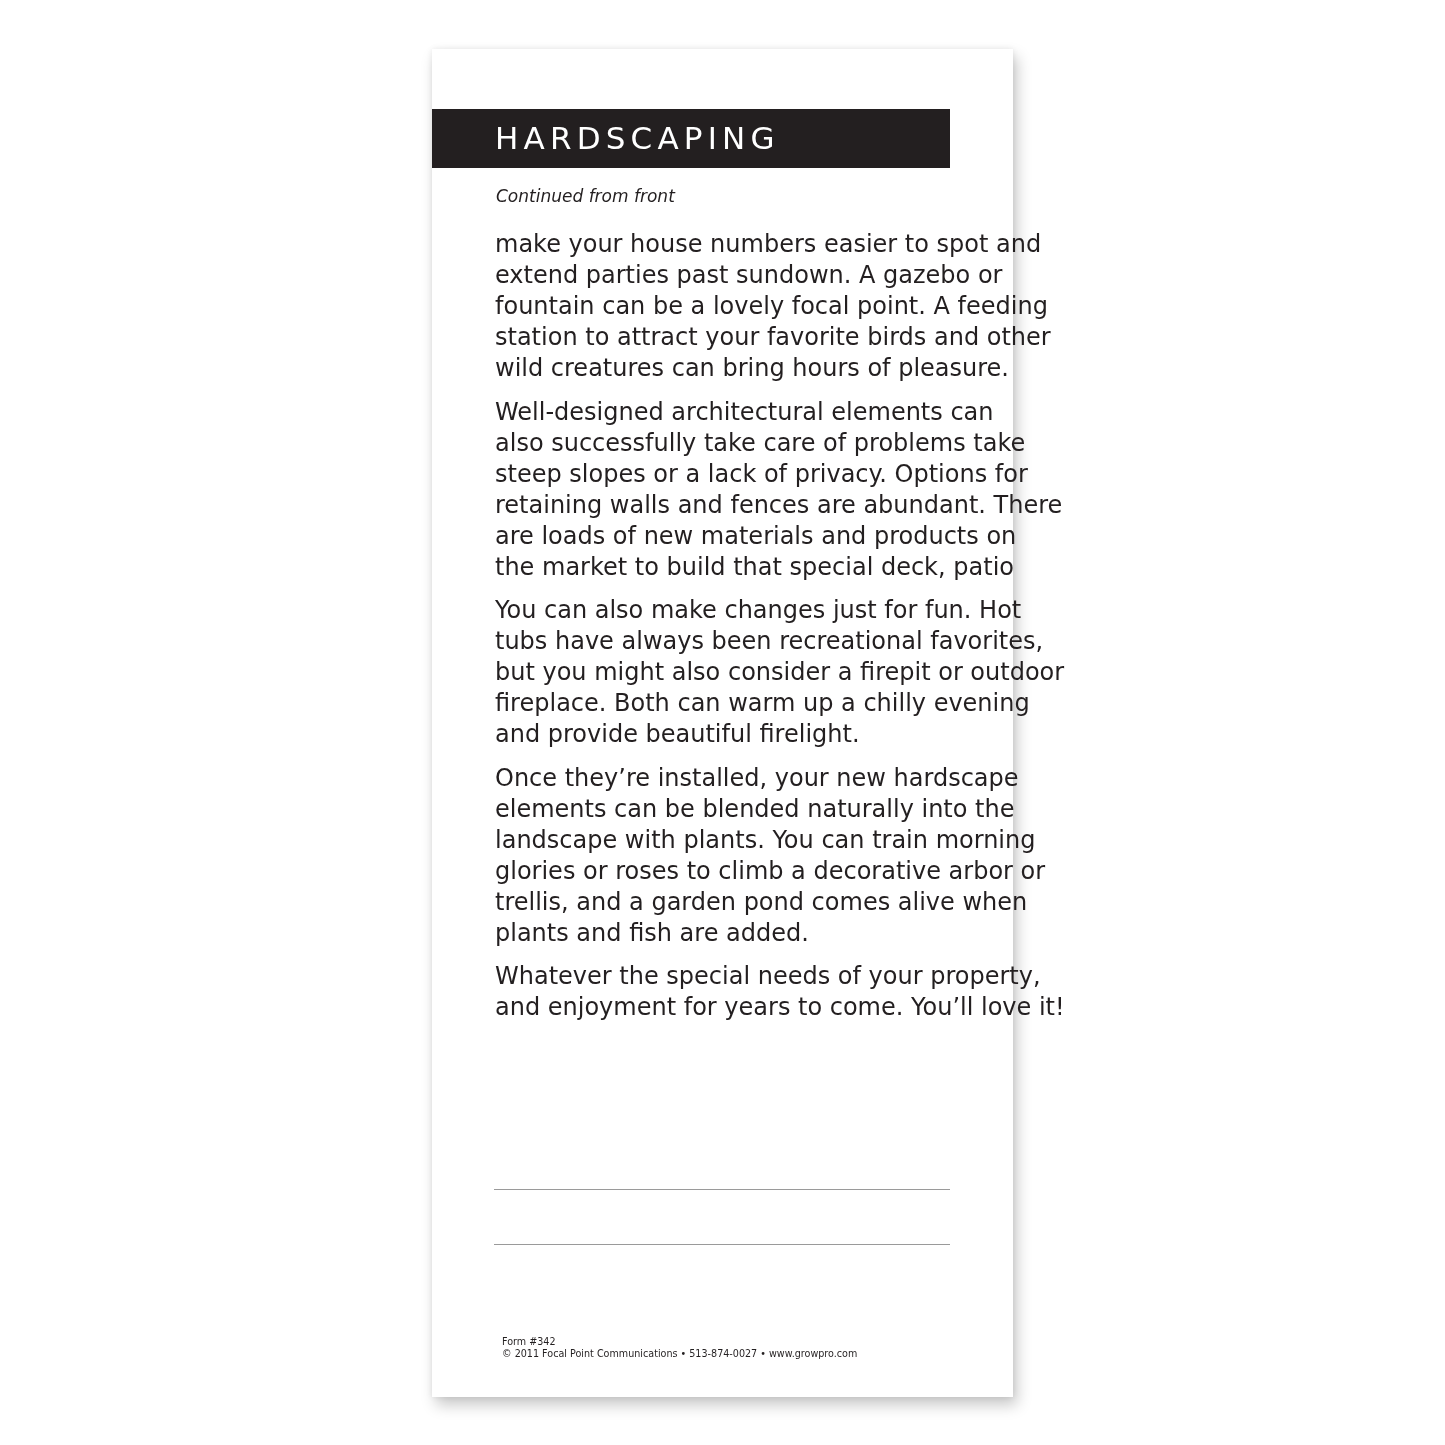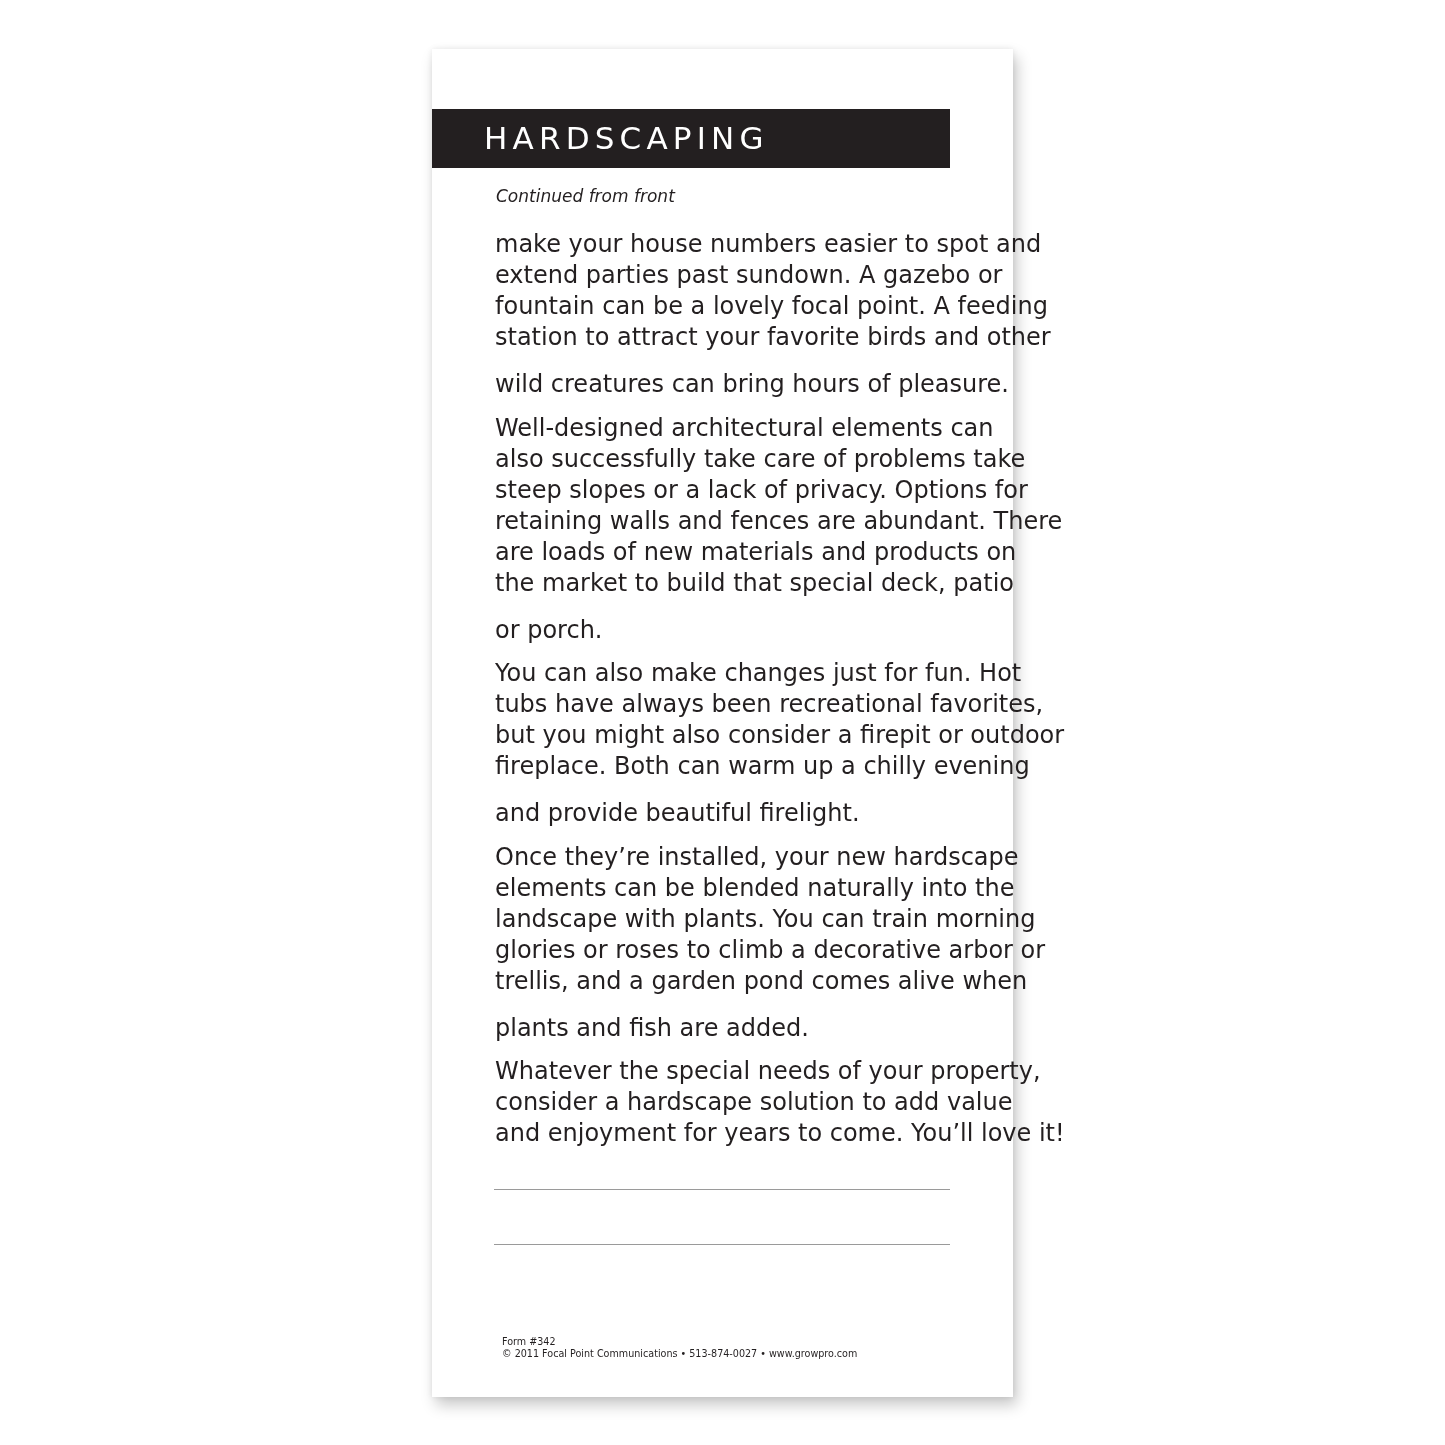--- a/index.html
+++ b/index.html
@@ -18,21 +18,21 @@
     box-shadow: 4px 8px 14px rgba(0,0,0,0.22), 0 0 6px rgba(0,0,0,0.08);
   }
   .header-bar {
     position: absolute;
     left: 0; top: 60px;
     width: 518px; height: 59px;
     background: #231f20;
   }
   .header-title {
     position: absolute;
-    left: 52px; top: 11px;
+    left: 63px; top: 11px;
     color: #ffffff;
     font-family: "DejaVu Sans", sans-serif;
     font-weight: normal;
     font-size: 31px;
     letter-spacing: 5.2px;
     line-height: 36px;
     white-space: nowrap;
   }
   .continued {
     position: absolute;
@@ -57,21 +57,20 @@
     line-height: 31px;
     height: 31px;
     text-align: justify;
     text-align-last: justify;
     white-space: nowrap;
     overflow: visible;
   }
   .line.last {
     text-align: left;
     text-align-last: left;
-    margin-top: 16px;
   }
   .rule {
     position: absolute;
     left: 62px; width: 456px; height: 0;
     border-top: 1.5px solid #9a9a9a;
   }
   .rule.one { top: 1140px; }
   .rule.two { top: 1195px; }
   .footer {
     position: absolute;
@@ -101,40 +100,38 @@
       <span class="line">station to attract your favorite birds and other</span>
       <span class="line last">wild creatures can bring hours of pleasure.</span>
     </div>
     <div class="para">
       <span class="line">Well-designed architectural elements can</span>
       <span class="line">also successfully take care of problems take</span>
       <span class="line">steep slopes or a lack of privacy. Options for</span>
       <span class="line">retaining walls and fences are abundant. There</span>
       <span class="line">are loads of new materials and products on</span>
       <span class="line">the market to build that special deck, patio</span>
-      <span class="line last">or porch.</span>
     </div>
     <div class="para">
       <span class="line">You can also make changes just for fun. Hot</span>
       <span class="line">tubs have always been recreational favorites,</span>
       <span class="line">but you might also consider a firepit or outdoor</span>
       <span class="line">fireplace. Both can warm up a chilly evening</span>
       <span class="line last">and provide beautiful firelight.</span>
     </div>
     <div class="para">
       <span class="line">Once they’re installed, your new hardscape</span>
       <span class="line">elements can be blended naturally into the</span>
       <span class="line">landscape with plants. You can train morning</span>
       <span class="line">glories or roses to climb a decorative arbor or</span>
       <span class="line">trellis, and a garden pond comes alive when</span>
       <span class="line last">plants and fish are added.</span>
     </div>
     <div class="para">
       <span class="line">Whatever the special needs of your property,</span>
-      <span class="line">consider a hardscape solution to add value</span>
       <span class="line">and enjoyment for years to come. You’ll love it!</span>
     </div>
   </div>
 
   <div class="rule one"></div>
   <div class="rule two"></div>
 
   <div class="footer">
     <div>Form #342</div>
     <div>© 2011 Focal Point Communications • 513-874-0027 • www.growpro.com</div>

